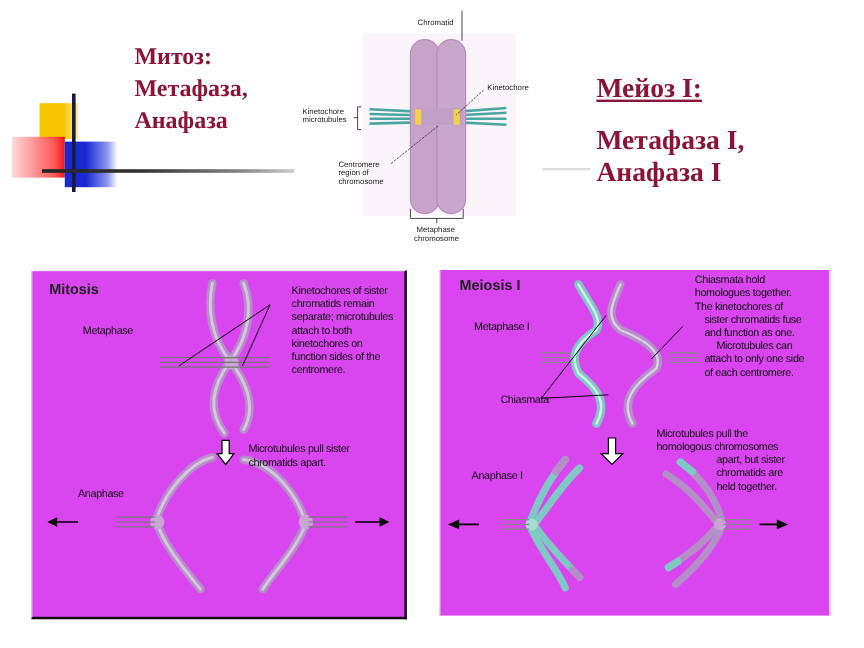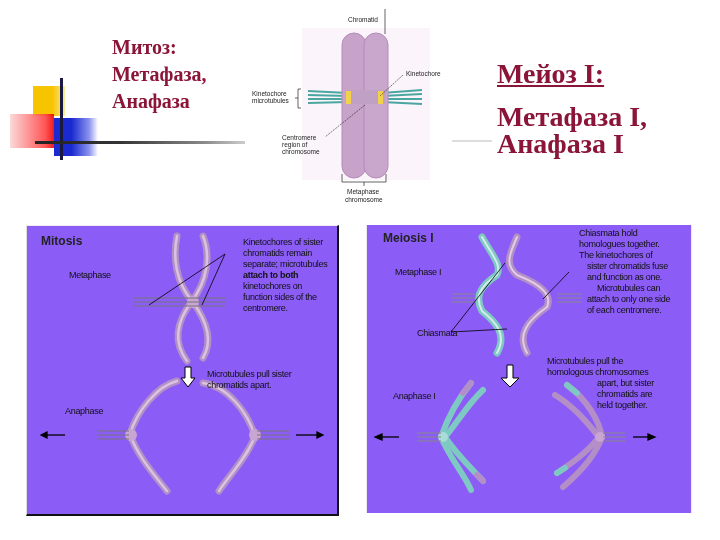--- a/index.html
+++ b/index.html
@@ -6,21 +6,21 @@
   body { width:720px; height:540px; background:#ffffff; position:relative; overflow:hidden;
          font-family:"Liberation Sans", sans-serif; }
   .abs { position:absolute; }
   .title-serif { font-family:"Liberation Serif", "DejaVu Serif", serif; font-weight:bold; color:#8b1538; }
   .deco-yellow { left:33px; top:86px; width:32px; height:30px; background:linear-gradient(90deg,#f7c400 60%,#fde99a); }
   .deco-red { left:10px; top:114px; width:44px; height:34px; background:linear-gradient(90deg,#fbd5d5 0%,#f44 80%,#e00 100%); opacity:.9; }
   .deco-blue { left:54px; top:118px; width:44px; height:38px; background:linear-gradient(90deg,#1a2ad0 40%,#8c93ee 80%,#fff); }
   .deco-vline { left:60px; top:78px; width:3px; height:82px; background:#1a1a40; }
   .deco-hline { left:35px; top:141px; width:210px; height:3px; background:linear-gradient(90deg,#222 0%,#333 40%,#888 80%,#ccc 100%); }
   .deco-hline2 { left:452px; top:140px; width:40px; height:2px; background:#ddd; }
-  .panel { background:#8b5cf6; }
+  .panel { background:#d946ef; }
   .panel-left { left:26px; top:225px; width:310px; height:288px; border-right:2px solid #111; border-bottom:2px solid #111; border-left:1px solid #ddd; border-top:1px solid #eee; }
   .panel-right { left:366px; top:225px; width:324px; height:288px; border-left:1px solid #f0e8f0; border-right:1px solid #f0e8f0; }
   .lbl { position:absolute; font-size:9px; color:#111; line-height:11px; letter-spacing:-0.3px; white-space:nowrap; }
   .head { position:absolute; font-size:12px; font-weight:bold; color:#222; }
   .small { position:absolute; font-size:6.5px; color:#222; line-height:8px; white-space:nowrap; }
   svg { position:absolute; left:0; top:0; }
 </style>
 </head>
 <body>
 
@@ -30,21 +30,21 @@
 <div class="abs deco-vline"></div>
 <div class="abs deco-hline"></div>
 <div class="abs deco-hline2"></div>
 
 <div class="abs title-serif" style="left:112px; top:34px; font-size:20px; line-height:27px;">
   <div style="">Митоз:</div>
   <div>Метафаза,</div>
   <div>Анафаза</div>
 </div>
 
-<div class="abs title-serif" style="left:497px; top:60px; font-size:28px; line-height:27px;">
+<div class="abs title-serif" style="left:497px; top:60px; font-size:23px; line-height:27px;">
   <div style="text-decoration:underline; margin-bottom:16px;">Мейоз I:</div>
   <div>Метафаза I,</div>
   <div>Анафаза I</div>
 </div>
 
 <div class="abs" style="left:240px; top:0; width:220px; height:210px;">
   <div class="abs" style="left:62px; top:28px; width:128px; height:152px; background:#fbf4fb;"></div>
   <svg width="220" height="210">
 
     <g stroke="#4aa6a0" stroke-width="2.2">
@@ -133,21 +133,21 @@
       <path d="M296 209 L290 206 L290 212 Z"></path>
     </g>
   </svg>
   <div class="head" style="left:14px; top:8px;">Mitosis</div>
   <div class="lbl" style="left:42px; top:44px;">Metaphase</div>
   <div class="lbl" style="left:38px; top:180px;">Anaphase</div>
   <div class="abs" style="left:216px; top:11px;">
     <div class="lbl" style="position:relative;">Kinetochores of sister</div>
     <div class="lbl" style="position:relative;">chromatids remain</div>
     <div class="lbl" style="position:relative;">separate; microtubules</div>
-    <div class="lbl" style="position:relative;font-weight:bold;">attach to both</div>
+    <div class="lbl" style="position:relative;">attach to both</div>
     <div class="lbl" style="position:relative;">kinetochores on</div>
     <div class="lbl" style="position:relative;">function sides of the</div>
     <div class="lbl" style="position:relative;">centromere.</div>
   </div>
   <div class="abs" style="left:180px; top:143px;">
     <div class="lbl" style="position:relative;">Microtubules pull sister</div>
     <div class="lbl" style="position:relative;">chromatids apart.</div>
   </div>
 </div>
 

